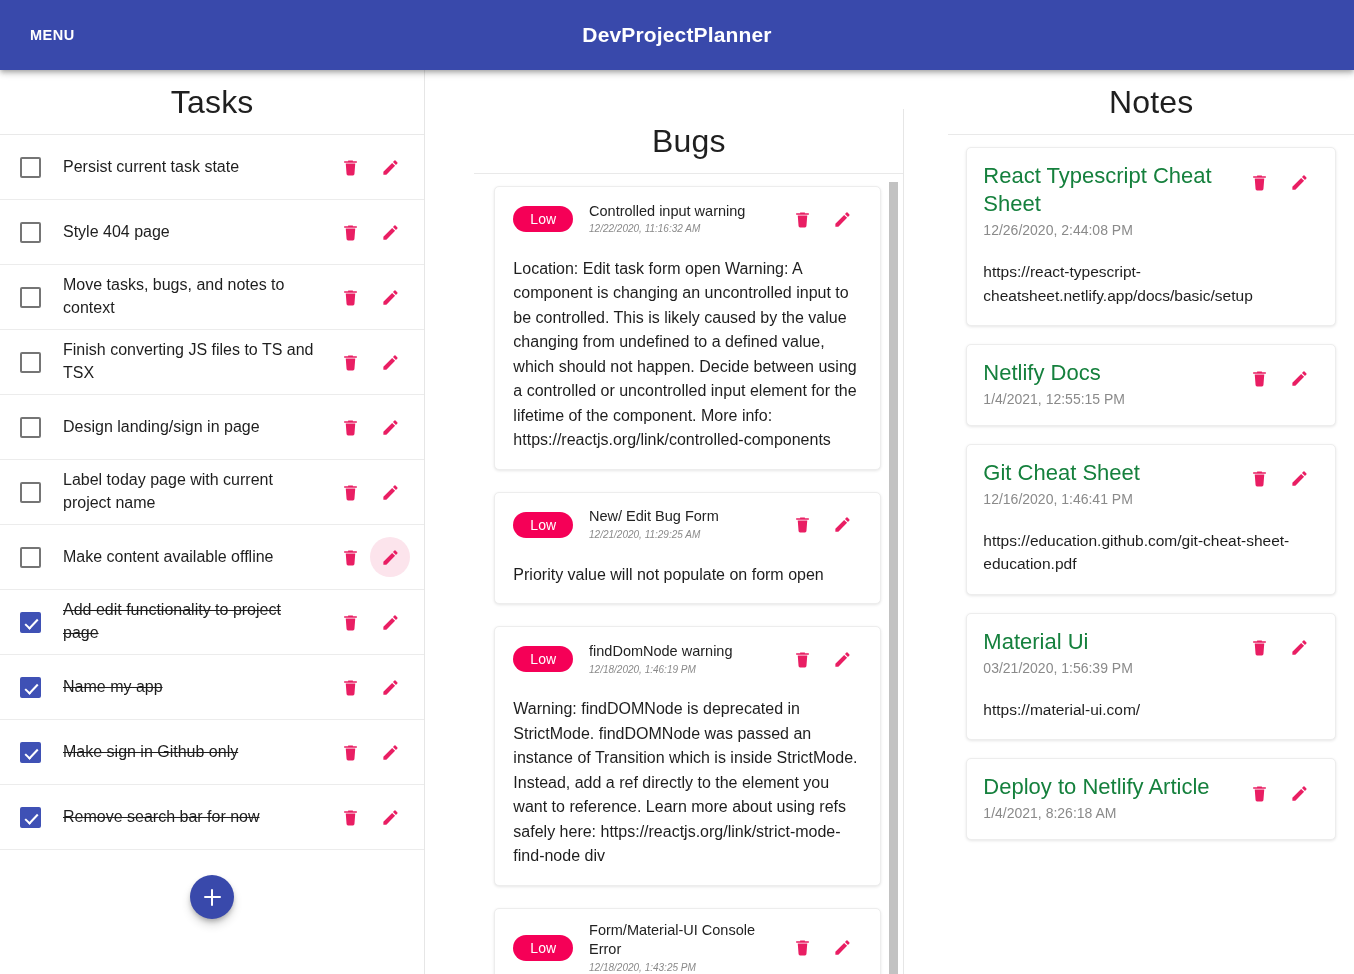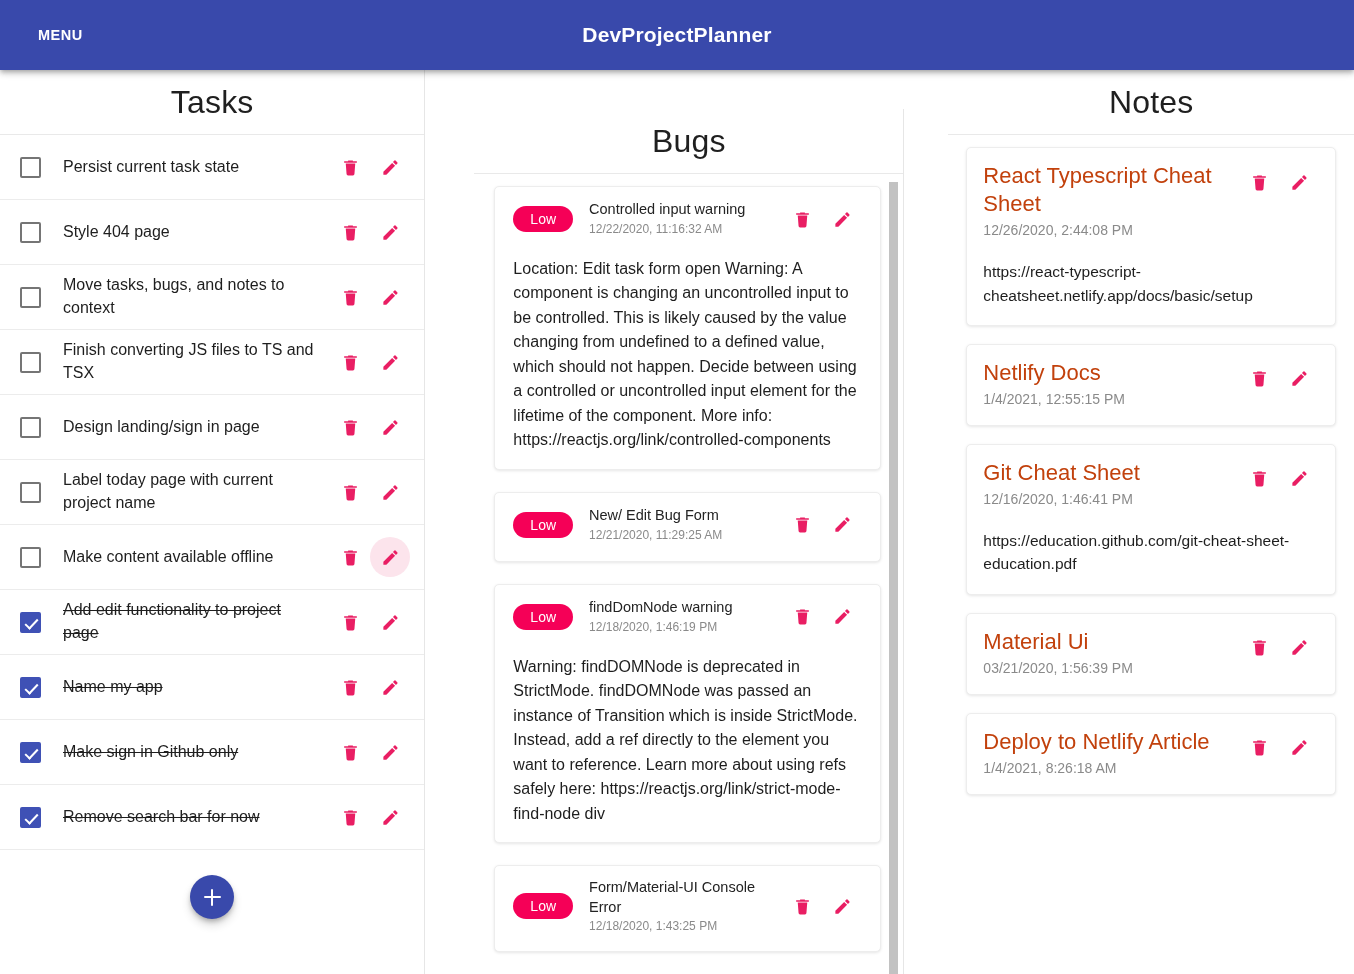--- a/index.html
+++ b/index.html
@@ -18,21 +18,21 @@
     height: 70px;
     background: #3949ab;
     color: #ffffff;
     display: flex;
     align-items: center;
     box-shadow: 0 2px 4px -1px rgba(0,0,0,.2), 0 4px 5px 0 rgba(0,0,0,.14), 0 1px 10px 0 rgba(0,0,0,.12);
     z-index: 5;
   }
   .menu-btn {
     position: absolute;
-    left: 26px;
+    left: 18px;
     font-size: 14.5px;
     font-weight: bold;
     letter-spacing: .5px;
     padding: 8px 12px;
     background: transparent;
     border: none;
     color: #ffffff;
     cursor: pointer;
     border-radius: 4px;
   }
@@ -184,24 +184,25 @@
     margin-right: 16px;
     line-height: 1;
   }
   .bug-meta { flex: 1 1 auto; min-width: 0; }
   .bug-title {
     font-size: 14.5px;
     color: #232323;
     line-height: 1.35;
   }
   .bug-date {
-    font-size: 12px;
+    font-size: 10px;
     color: #8a8a8a;
     line-height: 1.4;
     margin-top: 1px;
+    font-style: italic;
   }
   .bug-body {
     font-size: 16px;
     line-height: 1.53;
     color: #1e1e1e;
     margin-top: 18px;
     word-break: break-word;
   }
 
   
@@ -237,21 +238,21 @@
     padding: 14px 16px 18px;
   }
   .note-head {
     display: flex;
     align-items: flex-start;
   }
   .note-meta { flex: 1 1 auto; min-width: 0; padding-right: 6px; }
   .note-title {
     font-size: 22px;
     line-height: 1.28;
-    color: #c2410c;
+    color: #15803d;
     font-weight: normal;
     margin: 0;
   }
   .note-date {
     font-size: 14px;
     color: #8a8a8a;
     margin-top: 4px;
   }
   .note-icons { flex: 0 0 auto; display: flex; }
   .note-body {
@@ -524,20 +525,21 @@
                 </span>
               </button>
               <button class="icon-btn">
                 <span>
                   <svg width="19" height="19" viewBox="0 0 24 24" fill="#e91e63" aria-hidden="true">
                     <path d="M3 17.25V21h3.75L17.81 9.94l-3.75-3.75L3 17.25zM20.71 7.04a1 1 0 0 0 0-1.41l-2.34-2.34a1 1 0 0 0-1.41 0l-1.83 1.83 3.75 3.75 1.83-1.83z"></path>
                   </svg>
                 </span>
               </button>
             </div>
+            <div class="bug-body">Priority value will not populate on form open</div>
           </div>
           <div class="card">
             <div class="bug-head">
               <span class="badge">Low</span>
               <div class="bug-meta">
                 <div class="bug-title">findDomNode warning</div>
                 <div class="bug-date">12/18/2020, 1:46:19 PM</div>
               </div>
               <button class="icon-btn">
                 <span>
@@ -680,20 +682,21 @@
                 </button>
                 <button class="icon-btn">
                   <span>
                     <svg width="19" height="19" viewBox="0 0 24 24" fill="#e91e63" aria-hidden="true">
                       <path d="M3 17.25V21h3.75L17.81 9.94l-3.75-3.75L3 17.25zM20.71 7.04a1 1 0 0 0 0-1.41l-2.34-2.34a1 1 0 0 0-1.41 0l-1.83 1.83 3.75 3.75 1.83-1.83z"></path>
                     </svg>
                   </span>
                 </button>
               </div>
             </div>
+            <div class="note-body">https://material-ui.com/</div>
           </div>
           <div class="note-card">
             <div class="note-head">
               <div class="note-meta">
                 <h3 class="note-title">Deploy to Netlify Article</h3>
                 <div class="note-date">1/4/2021, 8:26:18 AM</div>
               </div>
               <div class="note-icons">
                 <button class="icon-btn">
                   <span>

